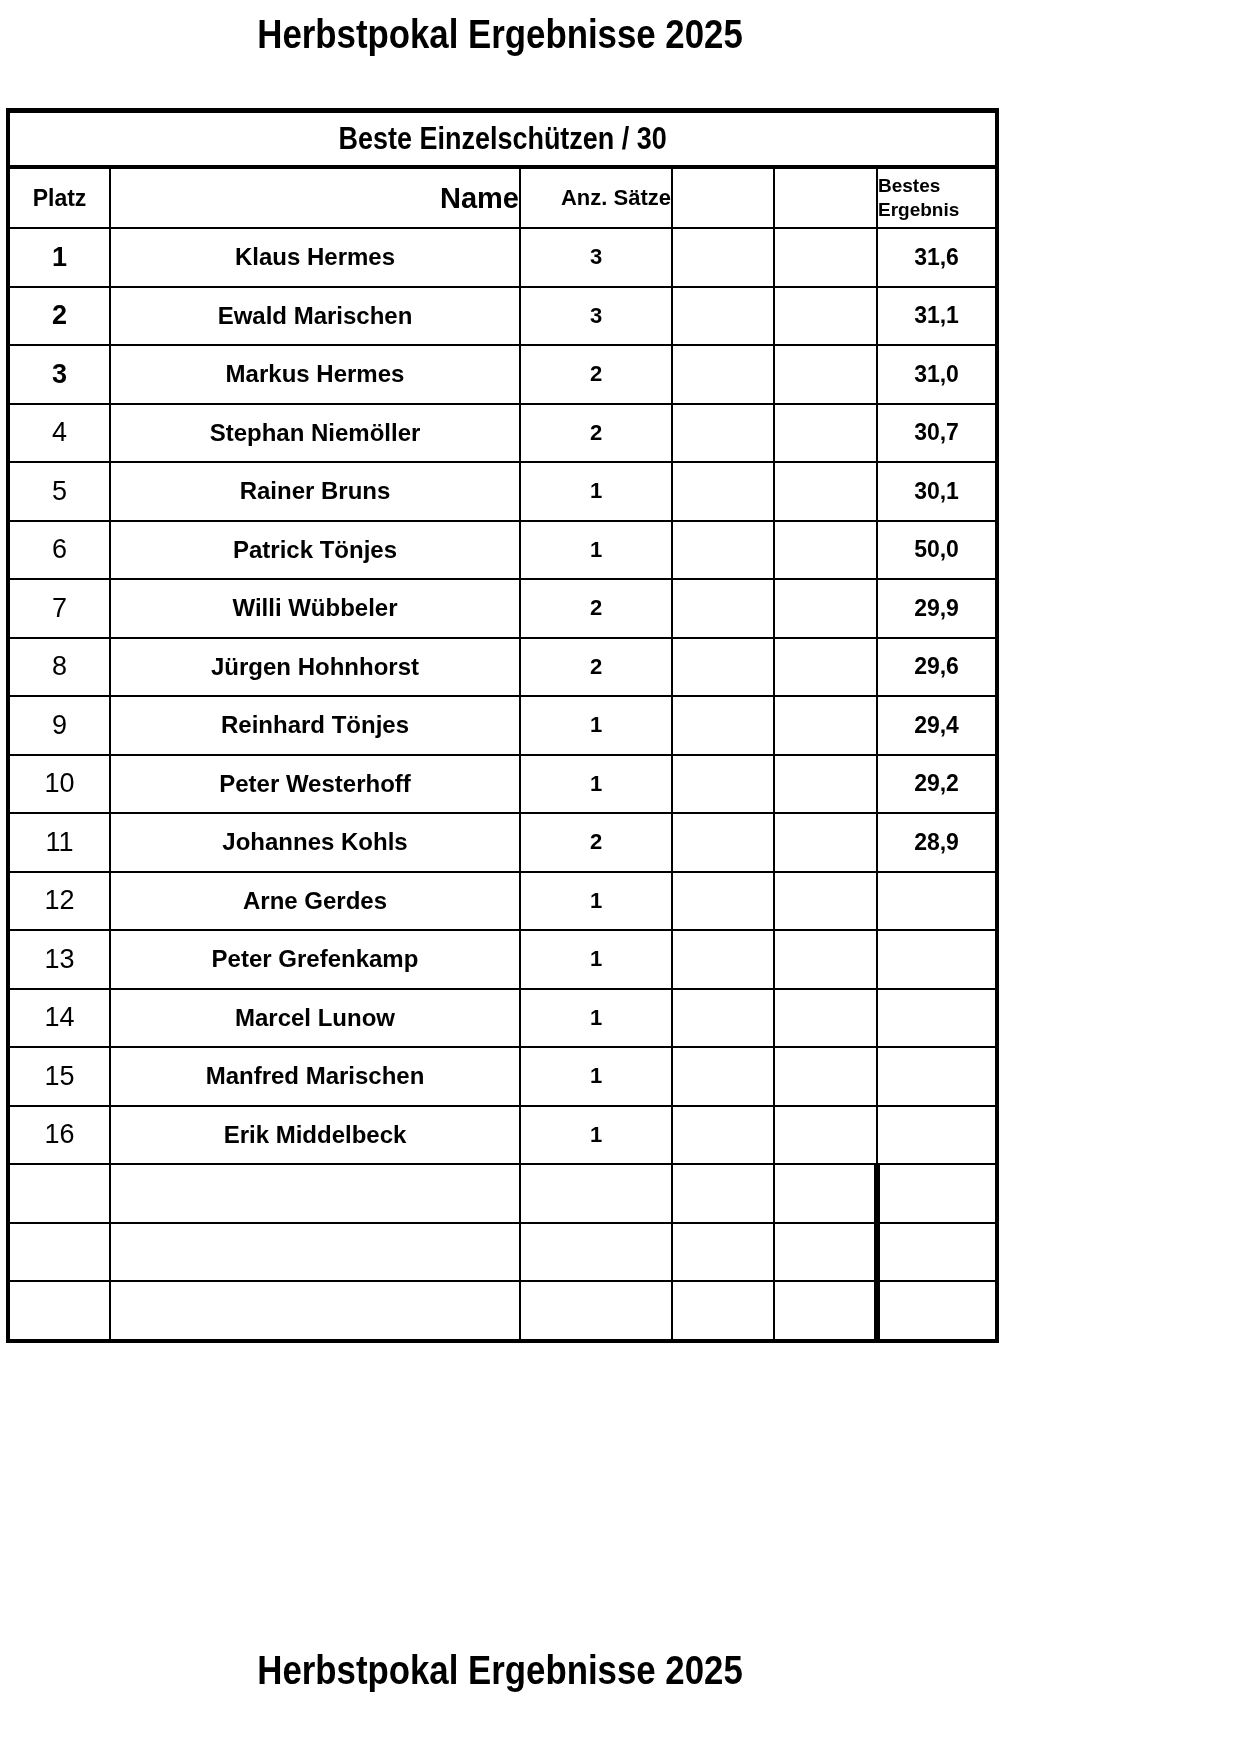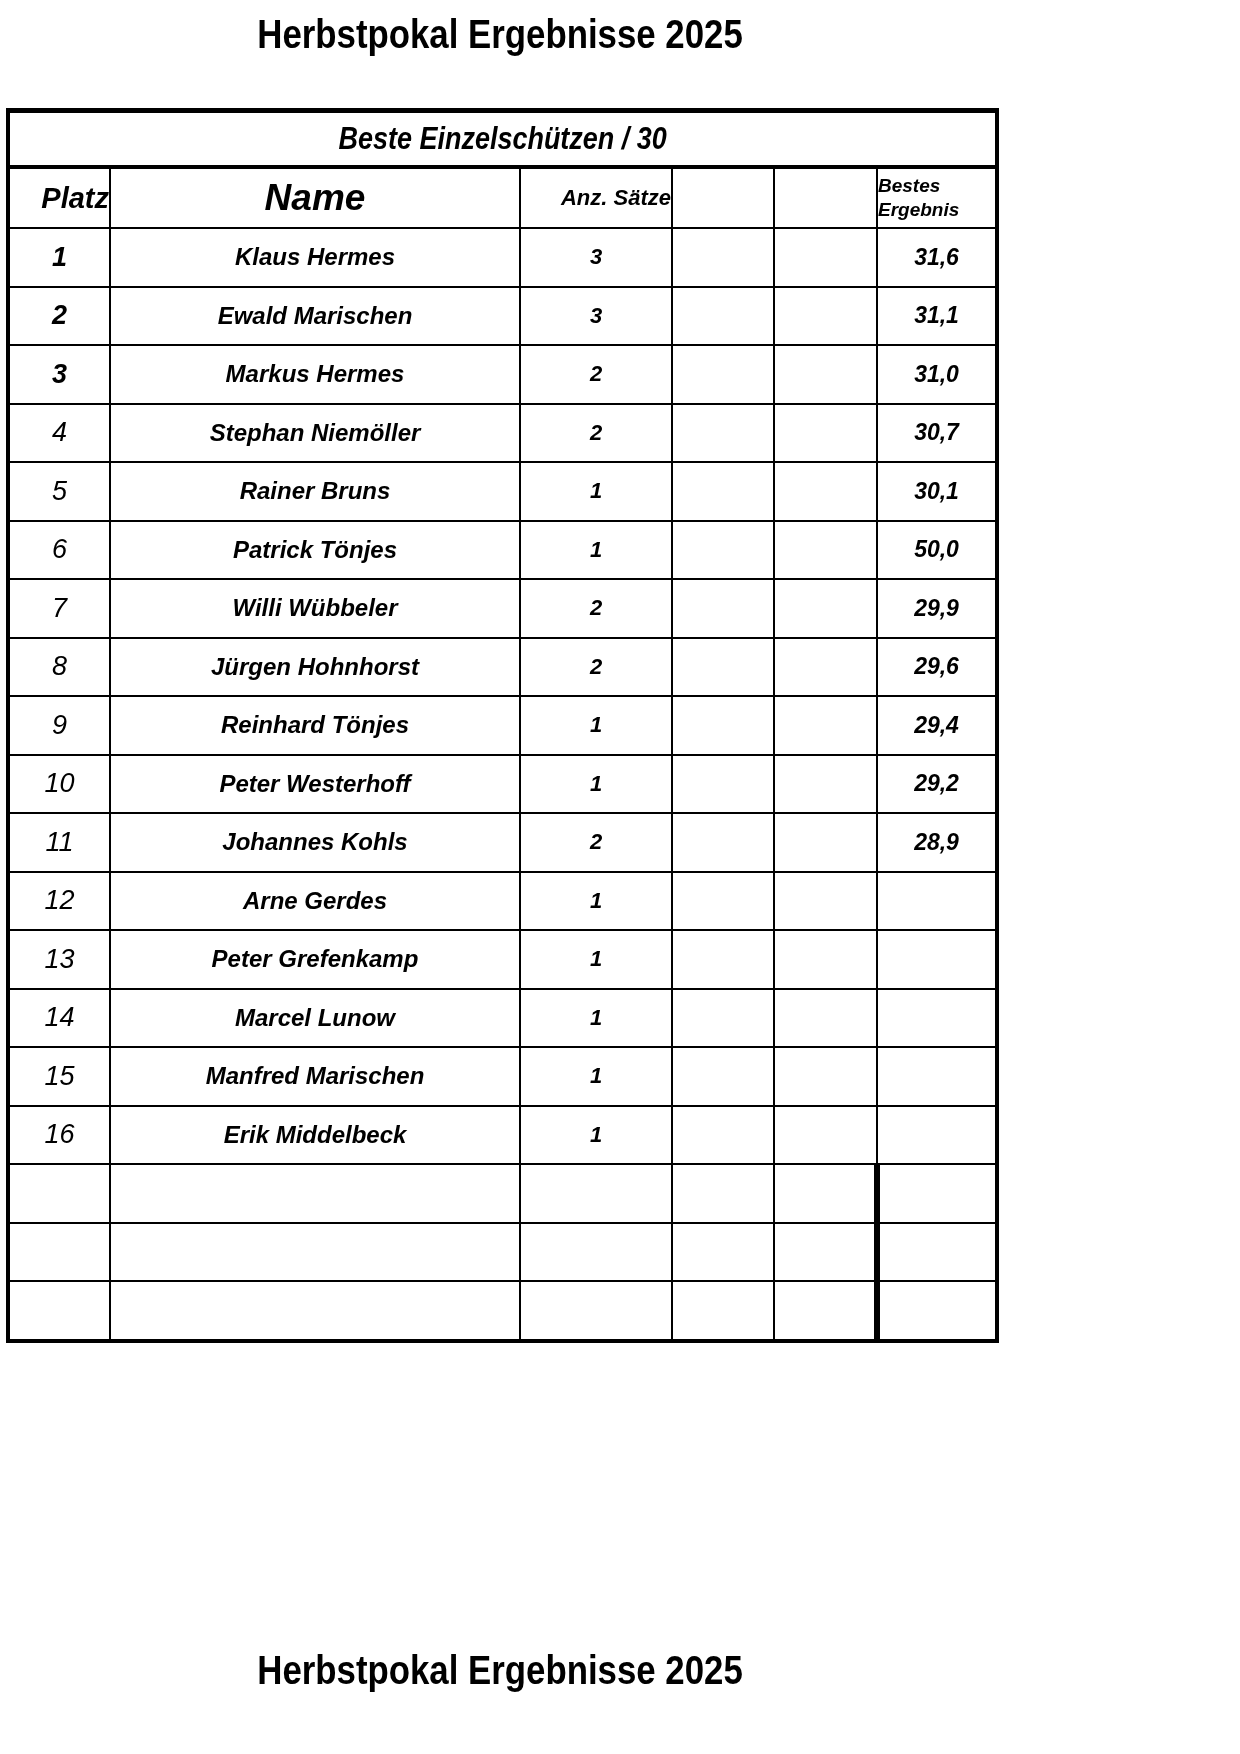--- a/index.html
+++ b/index.html
@@ -42,41 +42,40 @@
   }
   table.results {
     position: absolute;
     left: 6px;
     top: 108px;
     width: 989px;
     table-layout: fixed;
     border-collapse: collapse;
     border: 4px solid #000;
     border-top-width: 5px;
-    font-style: italic;
   }
   table.results th, table.results td {
     border: 2px solid #000;
     padding: 0;
     overflow: hidden;
     vertical-align: middle;
   }
   tr.title-row th {
     height: 52px;
     border-bottom: 4px solid #000;
     text-align: center;
     font-size: 31px;
     font-weight: bold;
   }
   tr.header-row th {
     height: 58px;
     font-weight: bold;
   }
-  th.col-platz { text-align: right; padding-left: 2px;  font-size: 29px; }
-  th.col-name  { text-align: center; padding-left: 7px;  font-size: 37px; }
+  th.col-platz { text-align: center; padding-left: 2px;  font-size: 23px; }
+  th.col-name  { text-align: right; padding-left: 7px;  font-size: 29px; }
   th.col-saetze{ text-align: right; font-size: 22px; }
   th.col-best  { text-align: left; padding-left: 5px; font-size: 19px; line-height: 1.25; border-left: 3px solid #000; }
   tbody td { height: 56.5px; }
   td.cell-platz   { text-align: center; font-size: 27px; font-weight: normal; }
   td.cell-platz.rank-bold { font-weight: bold; }
   td.cell-name    { text-align: center; padding-left: 7px; font-weight: bold; font-size: 24px; }
   td.cell-saetze  { text-align: center; font-weight: bold; font-size: 22px; }
   td.cell-ergebnis{ text-align: center; font-weight: bold; font-size: 23px; border-left: 3px solid #000; }
   tbody tr:nth-child(n+17) td.cell-ergebnis { border-left-width: 6px; }
 </style>

